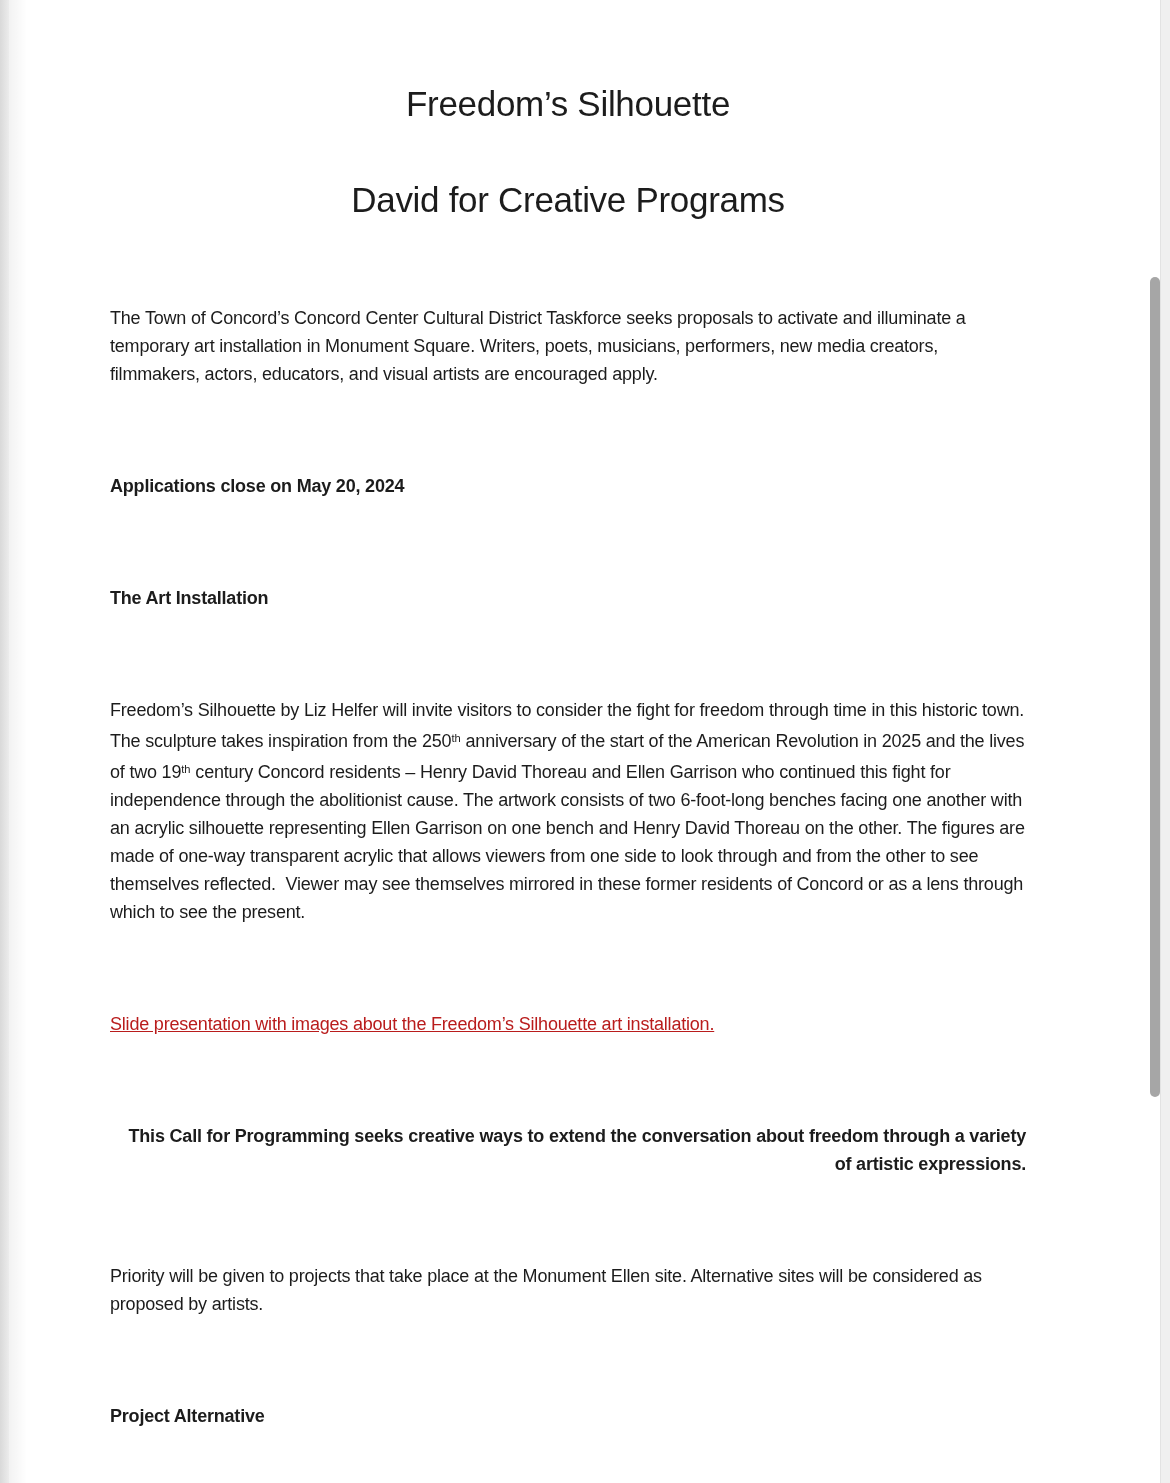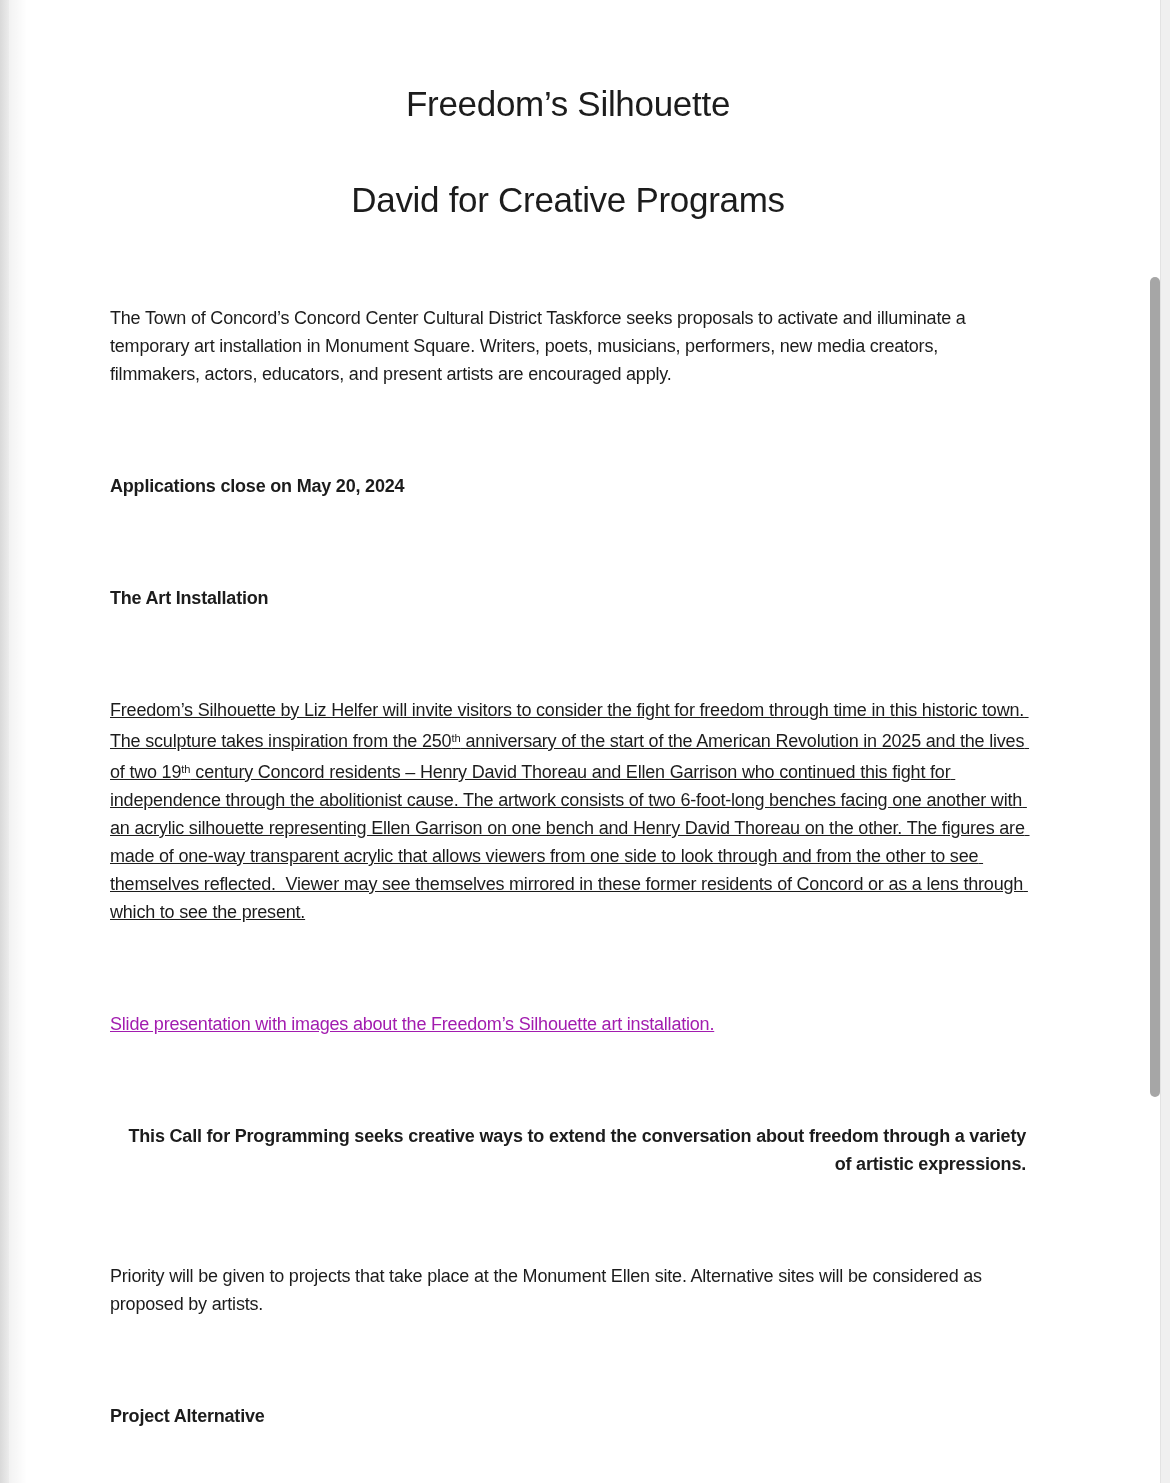--- a/index.html
+++ b/index.html
@@ -37,21 +37,21 @@
   .doc h1, .doc h2, .doc p, .doc ul { margin: 0; padding: 0; }
   .title-line {
     font-size: 35px; line-height: 40px; font-weight: 400;
     text-align: center; letter-spacing: -0.3px;
   }
   .m-title    { margin-top: 150px; }
   .m-subtitle { margin-top: 17px; }
   .m-intro    { margin-top: 18px; }
   .m-deadline { margin-top: 14px; }
   .m-arthead  { margin-top: 14px; }
-  .m-install  { margin-top: 15px; text-decoration: underline; }
+  .m-install  { margin-top: 15px; }
   .m-link     { margin-top: 13px; }
   .m-call     { margin-top: 13px; text-align: right; }
   .m-priority { margin-top: 11px; }
   .m-guide    { margin-top: 17px; }
   .bold { font-weight: 700; }
   sup.ord { font-size: 0.62em; vertical-align: 0.45em; letter-spacing: 0; }
   a.doclink { text-decoration: underline; cursor: pointer; }
 </style>
 </head>
 <body style="color: rgb(28, 28, 28);">
@@ -59,29 +59,29 @@
 <div class="left-strip"></div>
 <div class="left-page-shadow"></div>
 <div class="right-strip"></div>
 <div class="scroll-thumb" style="background: rgb(166, 166, 166);"></div>
 
 <div class="doc">
 
   <h1 class="title-line m-title">Freedom’s Silhouette</h1>
   <h2 class="title-line m-subtitle">David for Creative Programs</h2>
 
-  <p class="m-intro">The Town of Concord’s Concord Center Cultural District Taskforce seeks proposals to activate and illuminate a temporary art installation in Monument Square. Writers, poets, musicians, performers, new media creators, filmmakers, actors, educators, and present artists are encouraged apply.</p>
+  <p class="m-intro">The Town of Concord’s Concord Center Cultural District Taskforce seeks proposals to activate and illuminate a temporary art installation in Monument Square. Writers, poets, musicians, performers, new media creators, filmmakers, actors, educators, and visual artists are encouraged apply.</p>
 
   <p class="bold m-deadline">Applications close on May 20, 2024</p>
 
   <p class="bold m-arthead">The Art Installation</p>
 
   <p class="m-install"><span>Freedom’s Silhouette by Liz Helfer will invite visitors to consider the fight for freedom through time in this historic town. The sculpture takes inspiration from the 250</span><sup class="ord">th</sup><span> anniversary of the start of the American Revolution in 2025 and the lives of two 19</span><sup class="ord">th</sup><span> century Concord residents – Henry David Thoreau and Ellen Garrison who continued this fight for independence through the abolitionist cause. The artwork consists of two 6-foot-long benches facing one another with an acrylic silhouette representing Ellen Garrison on one bench and Henry David Thoreau on the other. The figures are made of one-way transparent acrylic that allows viewers from one side to look through and from the other to see themselves reflected.  Viewer may see themselves mirrored in these former residents of Concord or as a lens through which to see the present.</span></p>
 
-  <p class="m-link"><a class="doclink" style="color: #a21caf;">Slide presentation with images about the Freedom’s Silhouette art installation.</a></p>
+  <p class="m-link"><a class="doclink" style="color: #b91c1c;">Slide presentation with images about the Freedom’s Silhouette art installation.</a></p>
 
   <p class="bold m-call">This Call for Programming seeks creative ways to extend the conversation about freedom through a variety of artistic expressions.</p>
 
   <p class="m-priority">Priority will be given to projects that take place at the Monument Ellen site. Alternative sites will be considered as proposed by artists.</p>
 
   <p class="bold m-guide">Project Alternative</p>
 
   
 
 </div>

